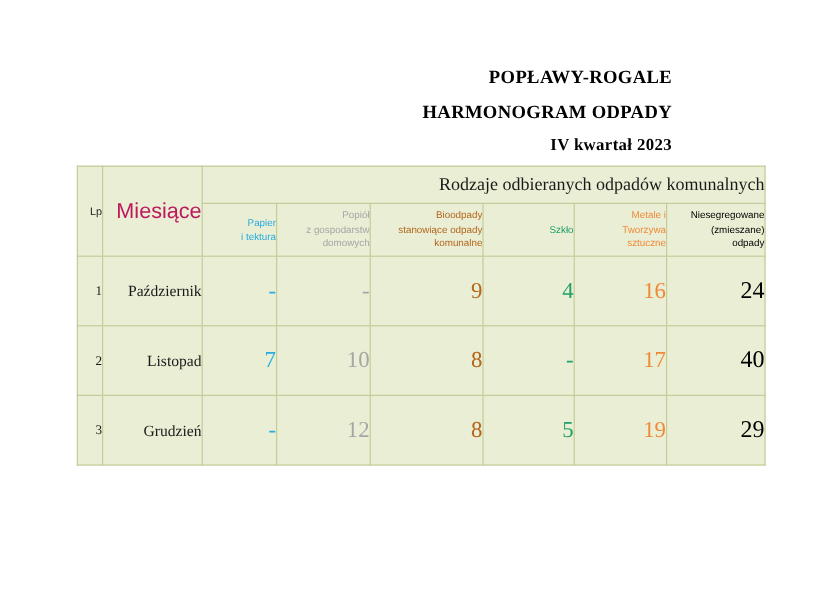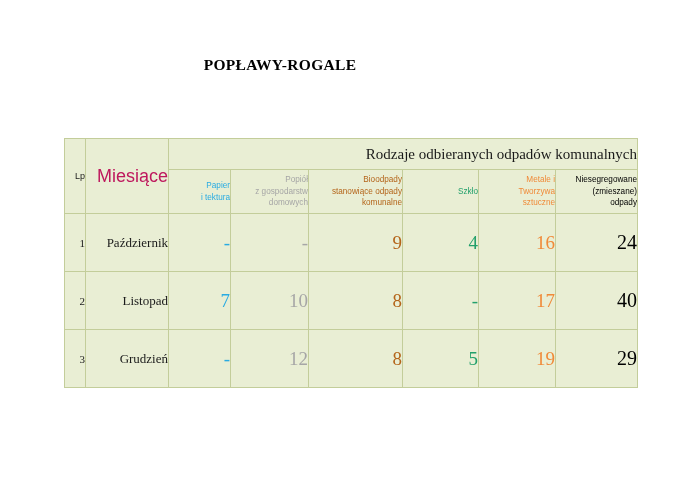--- a/index.html
+++ b/index.html
@@ -22,21 +22,21 @@
     height: 495px;
     background: #ffffff;
   }
 
   
   .titles {
     position: absolute;
     left: 0;
     top: 54px;
     width: 560px;
-    text-align: center;
+    text-align: right;
   }
   .title-line {
     font-family: "Liberation Serif", serif;
     font-weight: bold;
     color: #000000;
     letter-spacing: 0.3px;
   }
   .title-1 { font-size: 15.5px; line-height: 22px; }
   .title-2 { font-size: 15.5px; line-height: 22px; margin-top: 7px; }
   .title-3 { font-size: 14px;   line-height: 20px; margin-top: 7px; }
@@ -123,20 +123,22 @@
     color: #000000;
   }
 </style>
 </head>
 <body>
 
 <div class="page">
 
   <div class="titles">
     <div class="title-line title-1">POPŁAWY-ROGALE</div>
+    <div class="title-line title-2">HARMONOGRAM ODPADY</div>
+    <div class="title-line title-3">IV kwartał 2023</div>
   </div>
 
   <table class="sched-table">
     <colgroup>
       <col class="col-lp">
         <col class="col-month">
       <col class="col-c1">
         <col class="col-c2">
         <col class="col-c3">
       <col class="col-c4">

